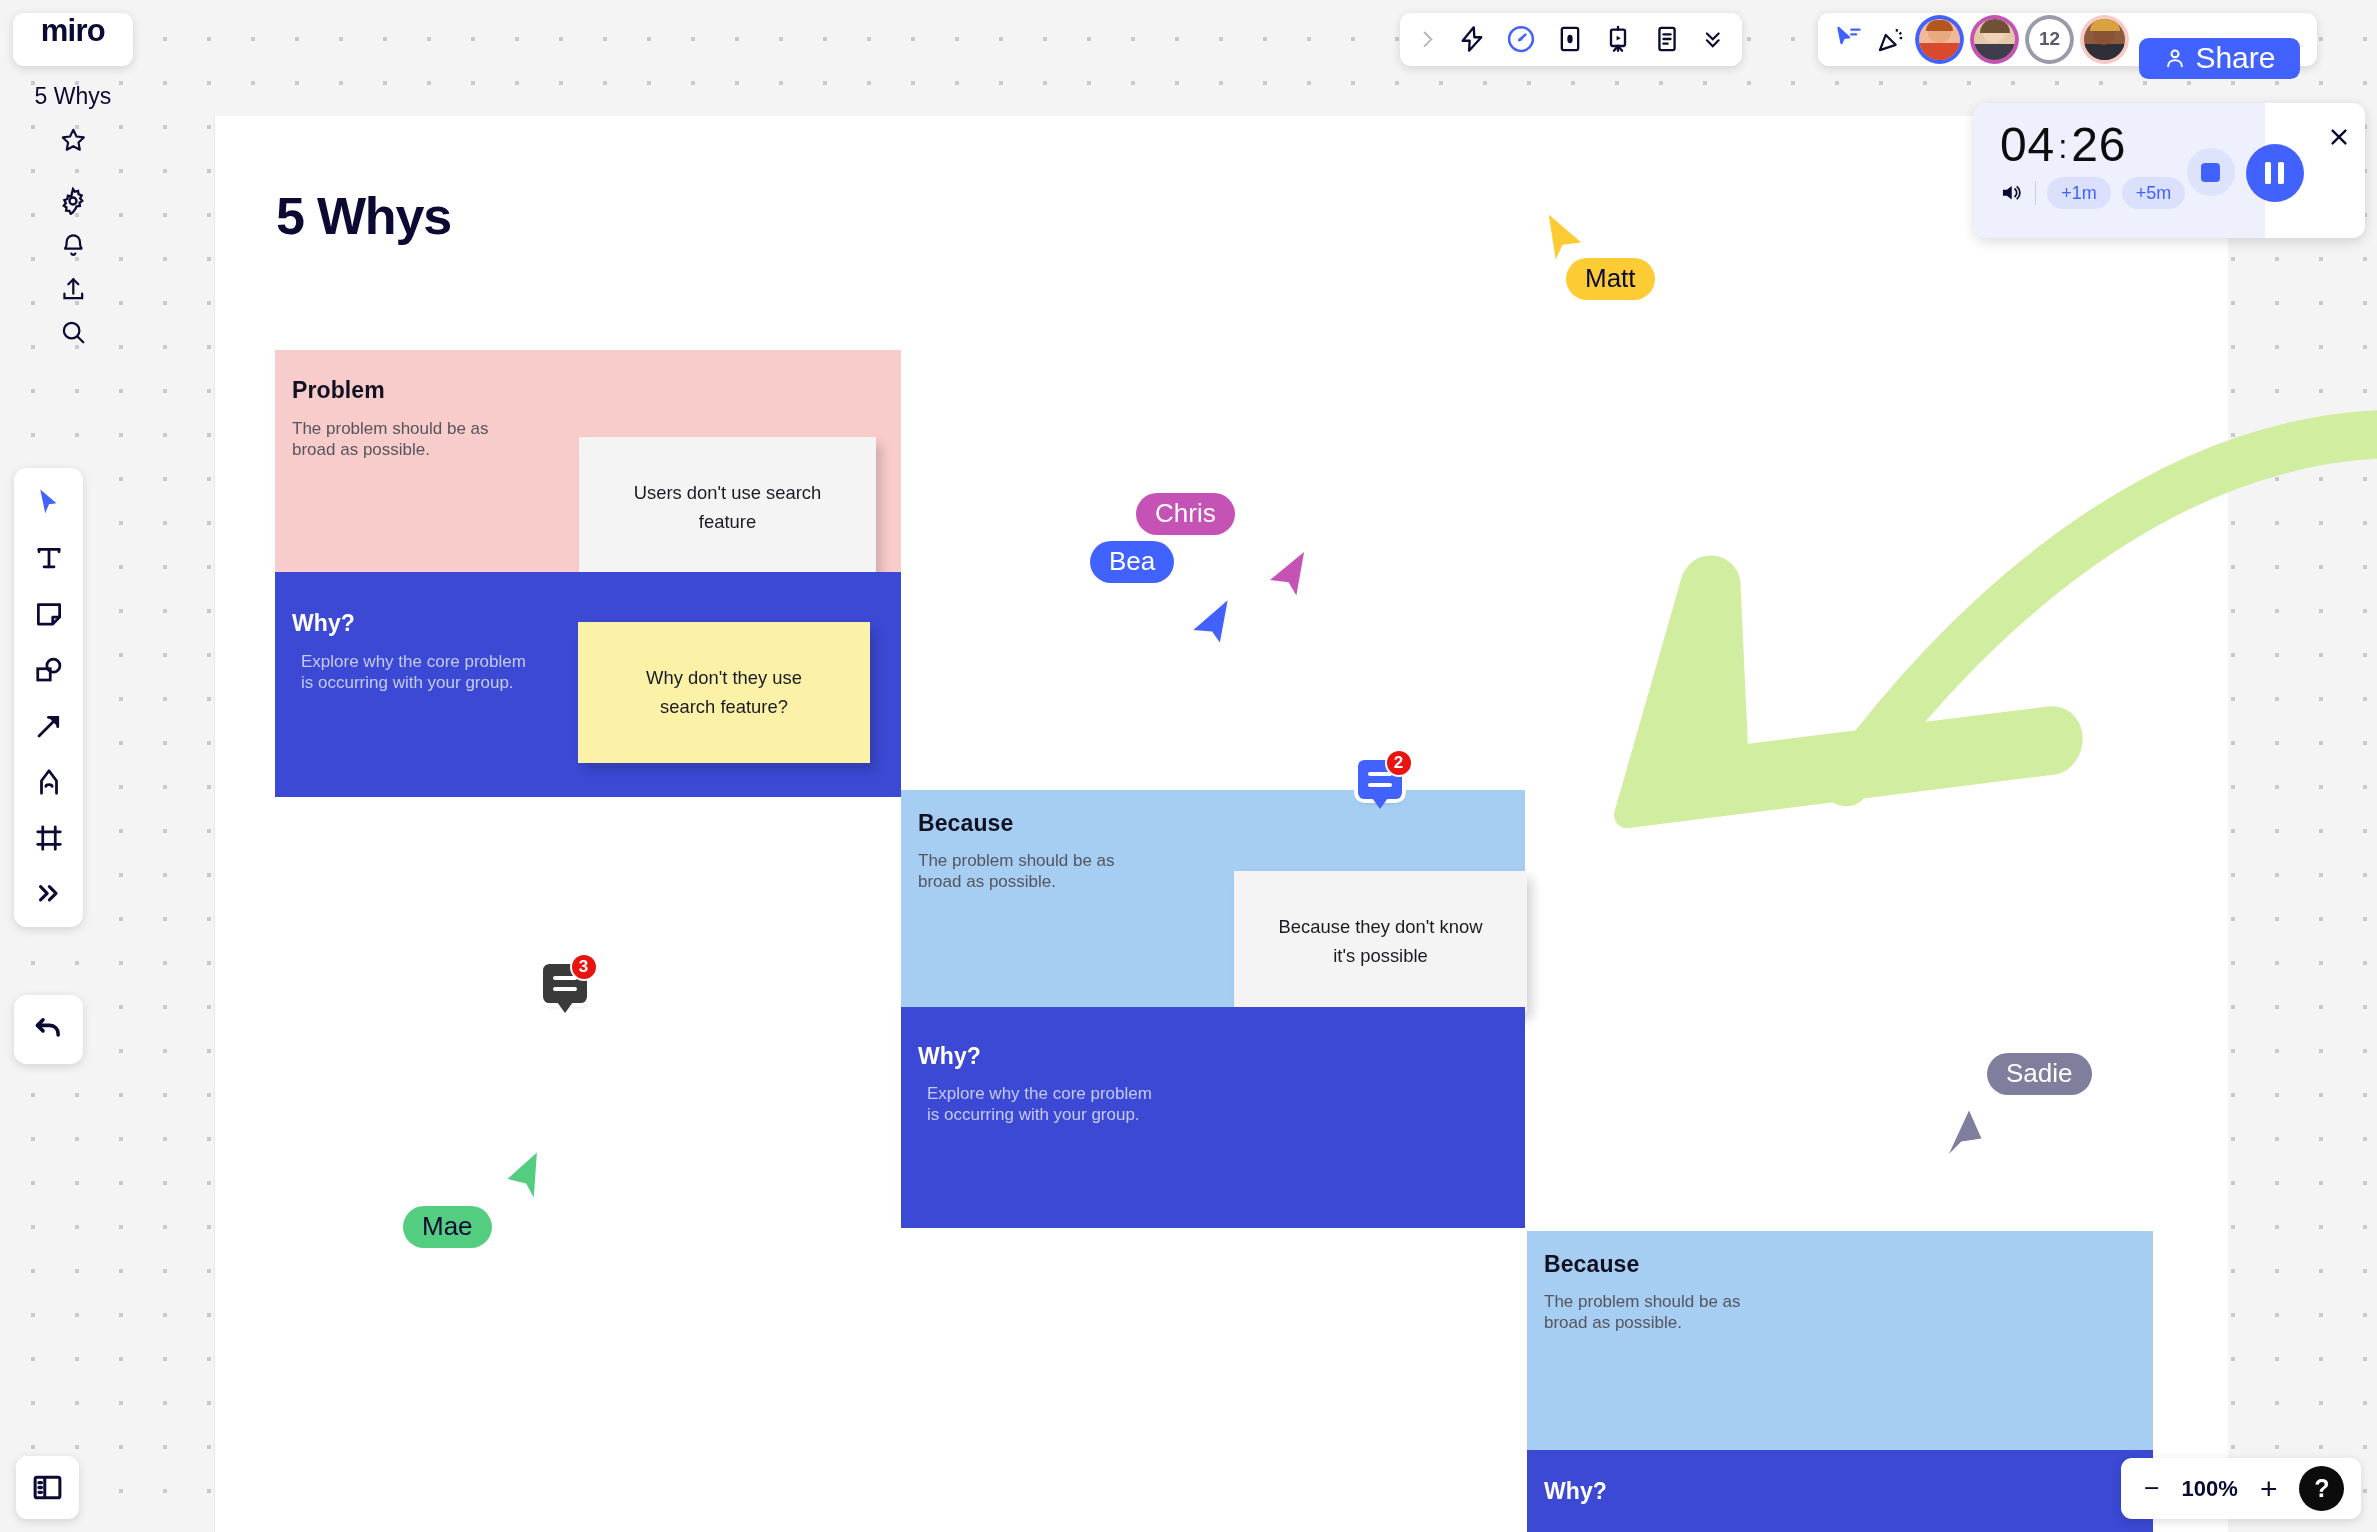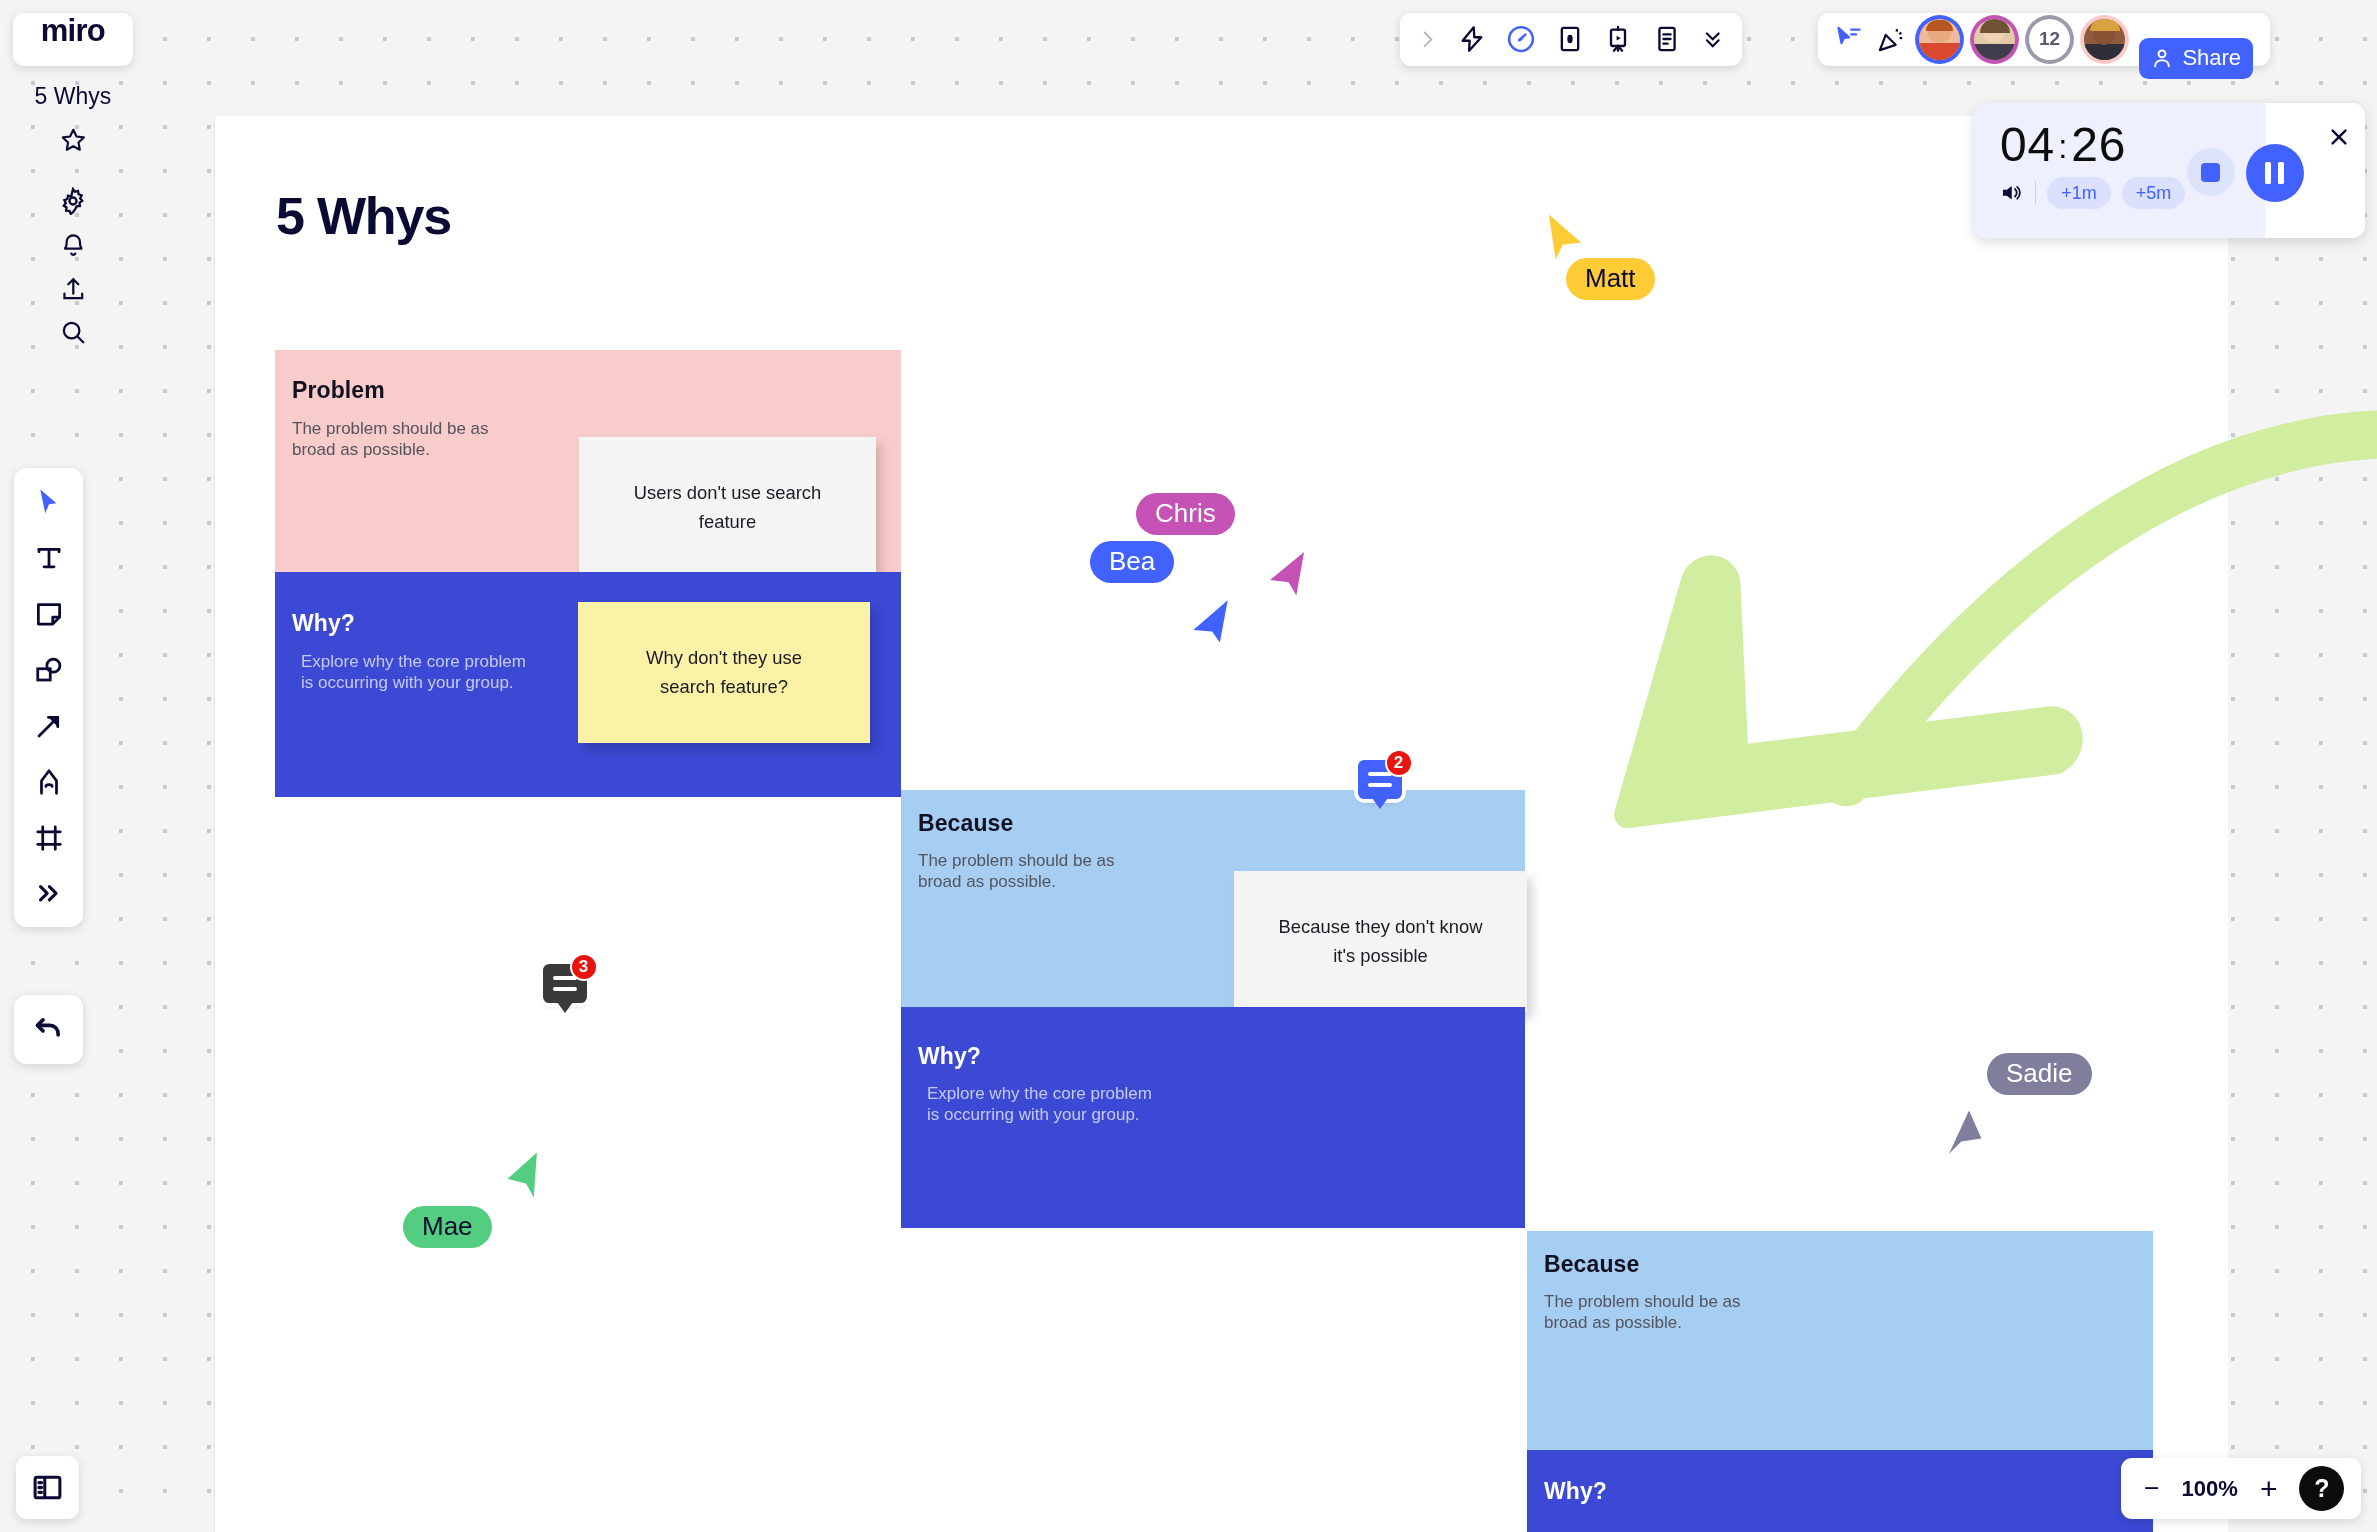--- a/index.html
+++ b/index.html
@@ -130,22 +130,22 @@
   }
   .avatar {
     width: 41px; height: 41px; border-radius: 781px;
     display: flex; align-items: center; justify-content: center;
     font-size: 19px; font-weight: bold; color: #5a5a6b;
     overflow: hidden; position: relative;
   }
   .avatar.ring { box-shadow: 0 0 0 3.9px var(--ring); }
   .share-btn {
     background: #4262ff; color: #fff; border-radius: 9.4px;
-    height: 41px; padding: 0 12px; display: flex; align-items: center; gap: 9.4px;
-    font-size: 22px; cursor: pointer; border: none;
+    height: 41px; padding: 0 25px; display: flex; align-items: center; gap: 9.4px;
+    font-size: 30px; cursor: pointer; border: none;
     font-family: "Liberation Sans", sans-serif;
     margin-top: 38px;
   }
 
   
   .timer {
     position: absolute; right: 12.5px; top: 103px;
     width: 391px; height: 135px;
     background: #fff; border-radius: 12.5px;
     box-shadow: 0 3.1px 12.5px rgba(0,0,0,.14);
@@ -230,21 +230,21 @@
 broad as possible.</div>
   </div>
   <div class="note note-white" style="left:579px; top:389px; width:297px; height:141px; white-space:pre-line;">Users don't use search
 feature</div>
 
   <div class="blk band-blue" style="left:275px; top:572px; width:626px; height:225px;">
     <div class="head head-white" style="left:17px; top:38px;">Why?</div>
     <div class="sub sub-white" style="left:17px; top:80px;">Explore why the core problem
 is occurring with your group.</div>
   </div>
-  <div class="note note-yellow" style="left:578px; top:602px; width:292px; height:141px; white-space:pre-line;">Why don't they use
+  <div class="note note-yellow" style="left:578px; top:622px; width:292px; height:141px; white-space:pre-line;">Why don't they use
 search feature?</div>
 
   <div class="blk band-lblue" style="left:901px; top:790px; width:624px; height:217px;">
     <div class="head head-dark" style="left:17px; top:20.3px;">Because</div>
     <div class="sub sub-dark" style="left:17px; top:61px;">The problem should be as
 broad as possible.</div>
   </div>
   <div class="note note-white" style="left:1234px; top:823px; width:293px; height:141px; white-space:pre-line;">Because they don't know
 it's possible</div>
 

